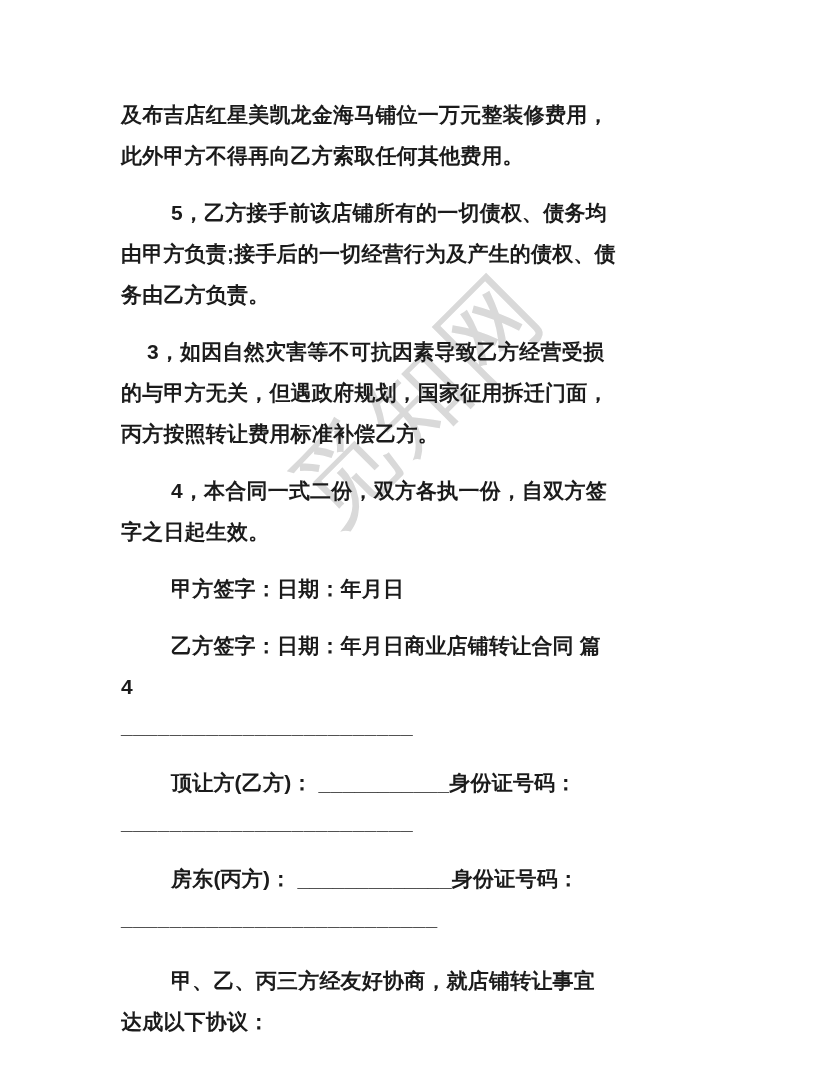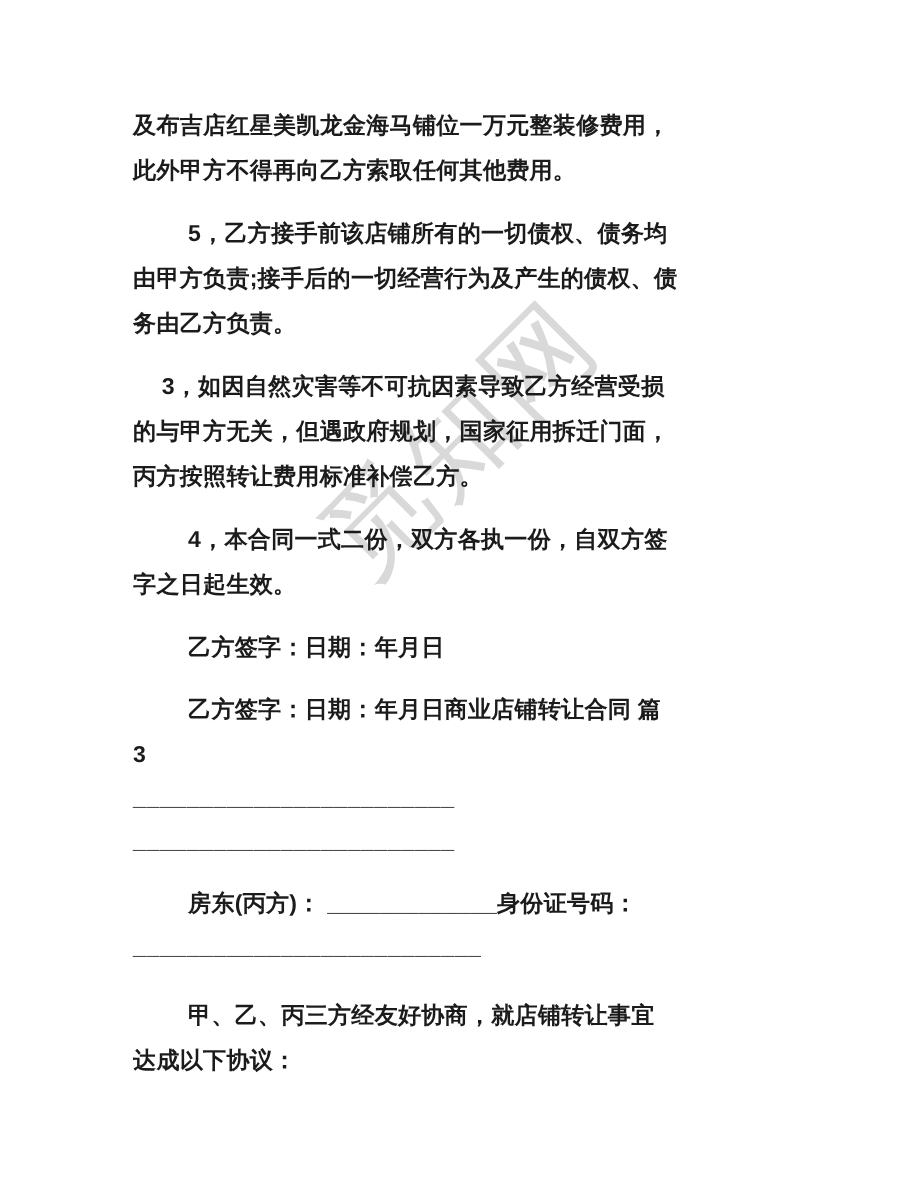--- a/index.html
+++ b/index.html
@@ -59,27 +59,28 @@
 
 <div class="doc">
   <p>及布吉店红星美凯龙金海马铺位一万元整装修费用，此外甲方不得再向乙方索取任何其他费用。</p>
 
   <p class="indent-lg">5，乙方接手前该店铺所有的一切债权、债务均由甲方负责;接手后的一切经营行为及产生的债权、债务由乙方负责。</p>
 
   <p class="indent-sm">3，如因自然灾害等不可抗因素导致乙方经营受损的与甲方无关，但遇政府规划，国家征用拆迁门面，丙方按照转让费用标准补偿乙方。</p>
 
   <p class="indent-lg">4，本合同一式二份，双方各执一份，自双方签字之日起生效。</p>
 
-  <p class="indent-lg">乙方签字：日期：年月日</p>
+  <p class="indent-lg">甲方签字：日期：年月日</p>
 
-  <p class="indent-lg">乙方签字：日期：年月日商业店铺转让合同 篇 3</p>
+  <p class="indent-lg">乙方签字：日期：年月日商业店铺转让合同 篇 4</p>
 
 
   <p class="blank-line">________________________</p>
 
+  <p class="indent-lg">顶让方(乙方)： ___________身份证号码：</p>
 
   <p class="blank-line">________________________</p>
 
   <p class="indent-lg">房东(丙方)： _____________身份证号码：</p>
 
   <p class="blank-line">__________________________</p>
 
   <p class="indent-lg last-para">甲、乙、丙三方经友好协商，就店铺转让事宜达成以下协议：</p>
 </div>
 

